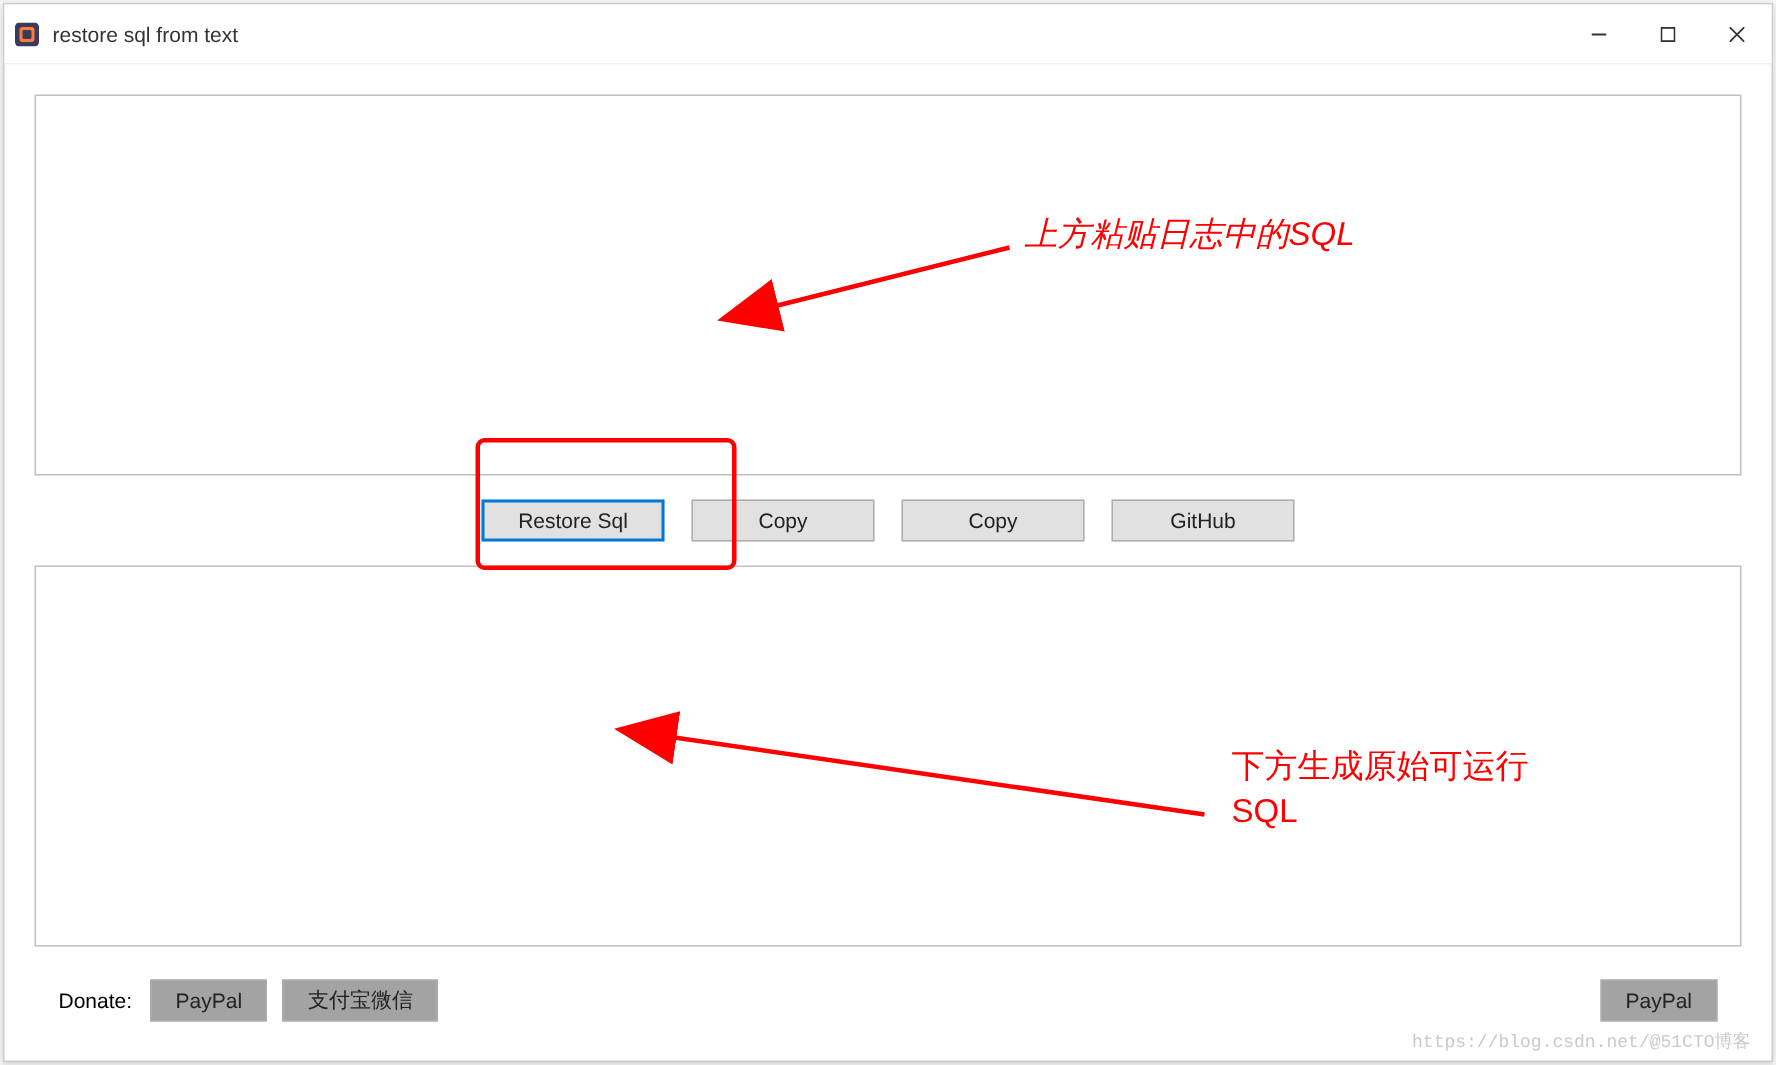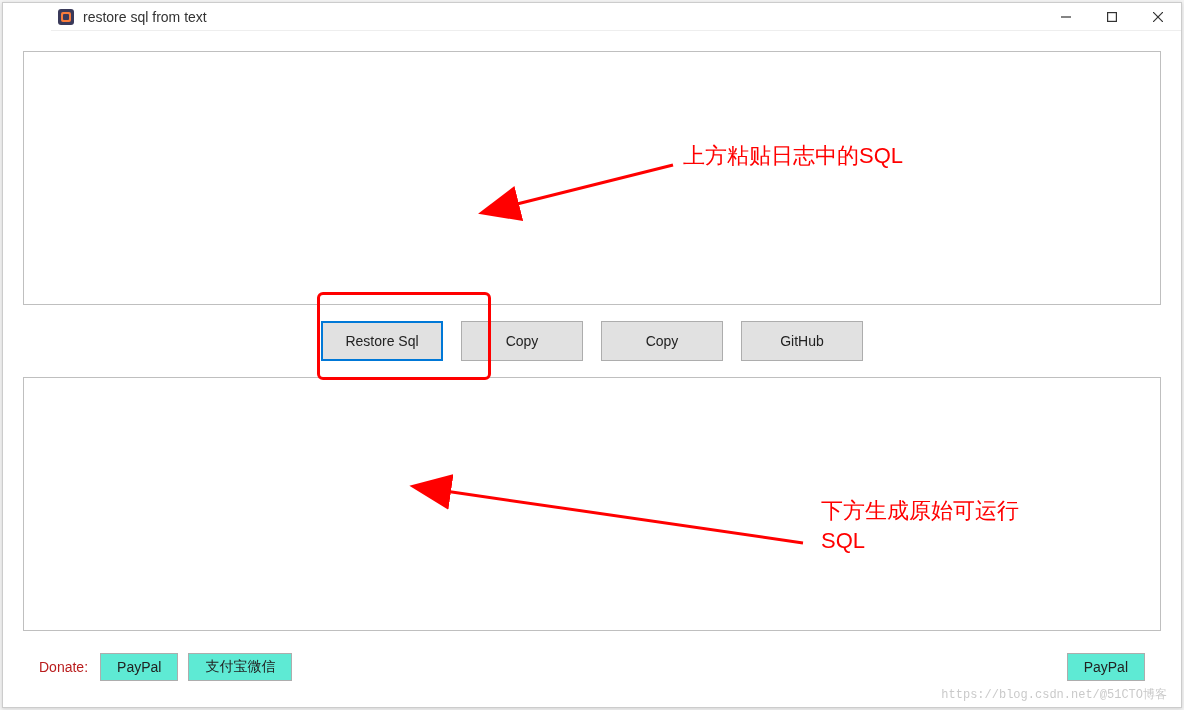--- a/index.html
+++ b/index.html
@@ -13,28 +13,27 @@
     margin: 2px auto;
     background: #fff;
     border: 1px solid #ccc;
     box-shadow: 0 1px 4px rgba(0,0,0,0.15);
     display: flex;
     flex-direction: column;
   }
 
   
   .titlebar {
-    height: 28px;
+    height: 40px;
     display: flex;
     align-items: center;
     border-bottom: 1px solid #eee;
     padding-left: 6px;
     background: #fff;
     flex: 0 0 auto;
-    margin-left: 48px;
   }
   .titlebar .app-icon {
     width: 18px; height: 18px;
     margin-right: 8px;
     display: inline-flex; align-items: center; justify-content: center;
   }
   .titlebar .title-text {
     font-size: 14px;
     color: #333;
     flex: 1 1 auto;
@@ -79,21 +78,21 @@
 
   .button-row {
     display: flex;
     justify-content: center;
     gap: 18px;
     padding: 4px 0;
     flex: 0 0 auto;
   }
   .btn {
     width: 122px;
-    height: 40px;
+    height: 28px;
     border: 1px solid #adadad;
     background: #e1e1e1;
     color: #222;
     font-size: 14px;
     cursor: default;
     display: inline-flex;
     align-items: center;
     justify-content: center;
   }
   .btn.primary {
@@ -103,28 +102,28 @@
 
   .footer {
     flex: 0 0 auto;
     display: flex;
     align-items: center;
     padding: 10px 16px 12px 16px;
     gap: 10px;
   }
   .footer .label {
     font-size: 14px;
-    color: #b91c1c;
+    color: #000000;
     margin-right: 2px;
   }
   .footer-btn {
     height: 28px;
     padding: 0 16px;
     border: 1px solid #adadad;
-    background: #5eead4;
+    background: #a3a3a3;
     color: #222;
     font-size: 14px;
     cursor: default;
     display: inline-flex;
     align-items: center;
     justify-content: center;
   }
   .footer-spacer { flex: 1 1 auto; }
 
   
@@ -222,21 +221,21 @@
         <marker id="arrowhead" markerWidth="14" markerHeight="12" refX="2" refY="6" orient="auto">
           <polygon points="0 0, 14 6, 0 12" fill="#ff0000"></polygon>
         </marker>
       </defs>
 
       <line x1="670" y1="162" x2="510" y2="202" stroke="#ff0000" stroke-width="3" marker-end="url(#arrowhead)"></line>
 
       <line x1="800" y1="540" x2="442" y2="488" stroke="#ff0000" stroke-width="3" marker-end="url(#arrowhead)"></line>
     </svg>
 
-    <div class="anno-text" style="left:680px; top:138px;">上方粘贴日志中的SQL</div>
+    <div class="anno-text" style="left:680px; top:138px;font-style:italic;">上方粘贴日志中的SQL</div>
 
     <div class="anno-text" style="left:818px; top:493px;">
       <span>下方生成原始可运行</span><br>
       <span>SQL</span>
     </div>
   </div>
 
   <div class="watermark">https://blog.csdn.net/@51CTO博客</div>
 
 </div>

